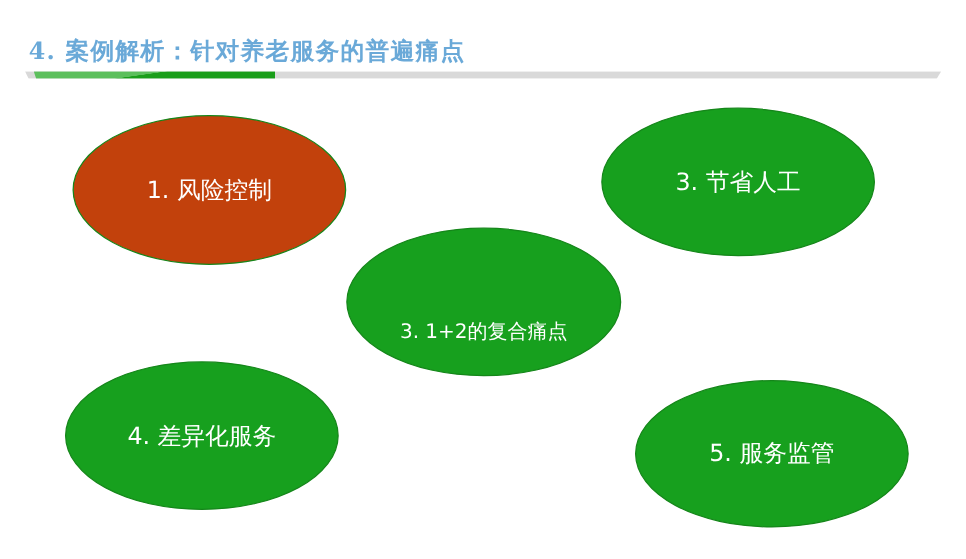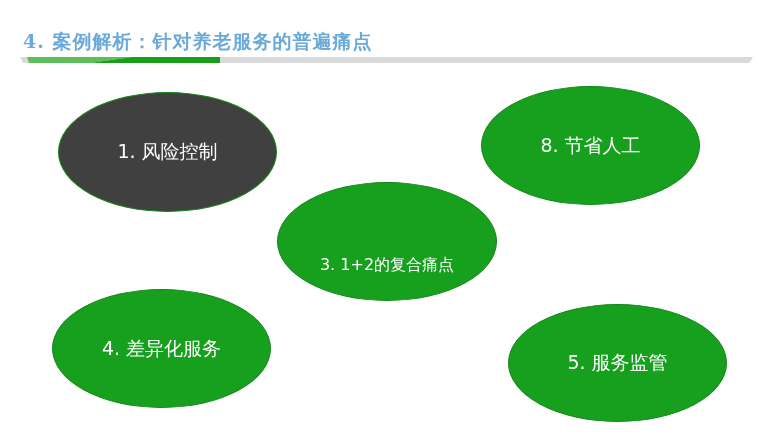--- a/index.html
+++ b/index.html
@@ -34,26 +34,26 @@
     .ellipse .label { font-size: 19px; }
     .ellipse.small .label { font-size: 16px; margin-top: 48px; }
   </style>
 </head>
 <body>
 
 <div class="title" style="color: rgb(106, 169, 216);">4. 案例解析：针对养老服务的普遍痛点</div>
 <div class="bar-gray"></div>
 <div class="bar-green"></div>
 
-<div class="ellipse" style="left: 58px; top: 92px; width: 219px; height: 120px; background: #404040; color: rgb(255, 255, 255);">
+<div class="ellipse" style="left: 58px; top: 92px; width: 219px; height: 120px; background: #c2410c; color: rgb(255, 255, 255);">
   <span class="label">1. 风险控制</span>
 </div>
 
 <div class="ellipse" style="left: 481px; top: 86px; width: 219px; height: 119px; background: rgb(23, 160, 30); color: rgb(255, 255, 255);">
-  <span class="label">8. 节省人工</span>
+  <span class="label">3. 节省人工</span>
 </div>
 
 <div class="ellipse small" style="left: 277px; top: 182px; width: 220px; height: 119px; background: rgb(23, 160, 30); color: rgb(255, 255, 255);">
   <span class="label">3. 1+2的复合痛点</span>
 </div>
 
 <div class="ellipse" style="left: 52px; top: 289px; width: 219px; height: 119px; background: rgb(23, 160, 30); color: rgb(255, 255, 255);">
   <span class="label">4. 差异化服务</span>
 </div>
 

